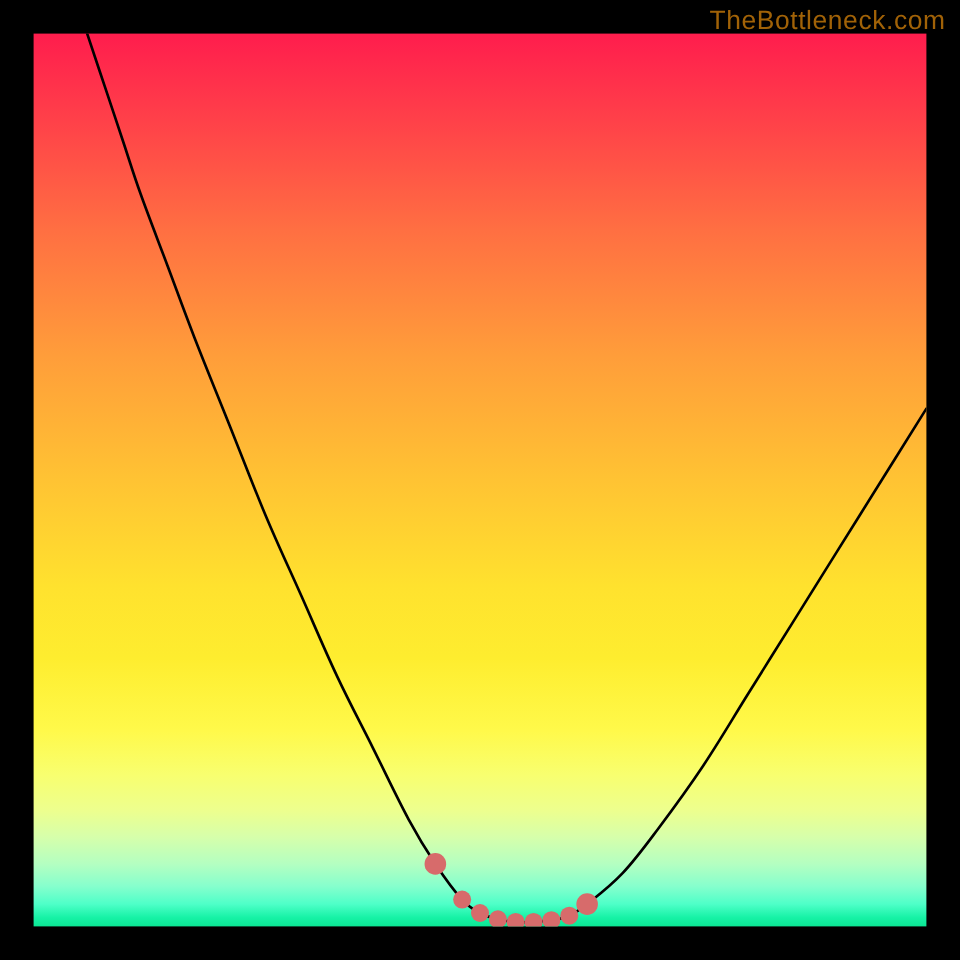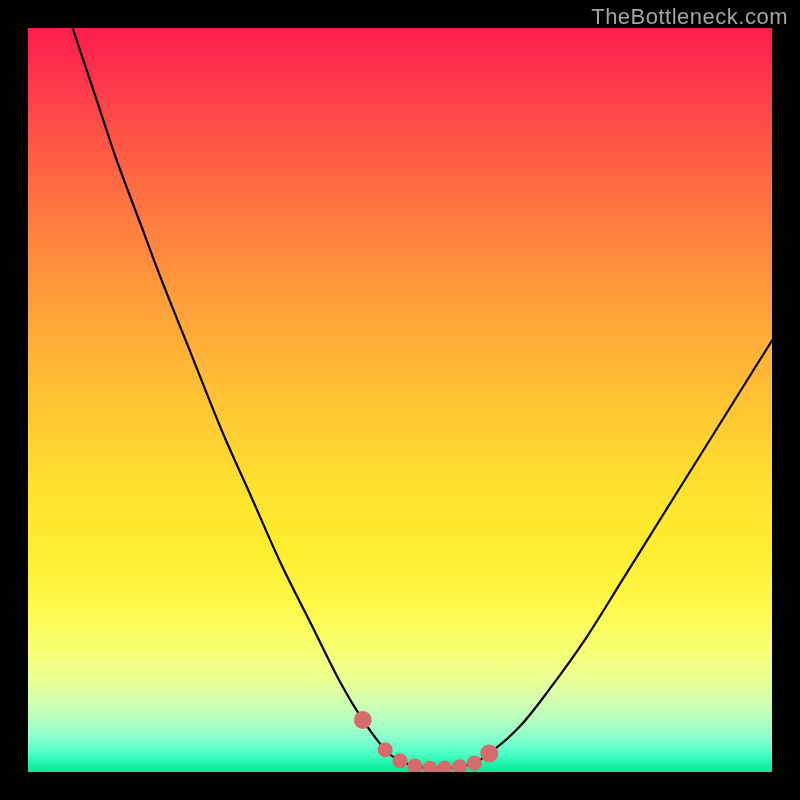--- a/index.html
+++ b/index.html
@@ -14,21 +14,21 @@
   .frame {
     position: relative;
     width: 800px;
     height: 800px;
     background: #000;
   }
   .watermark {
     position: absolute;
     top: 4px;
     right: 12px;
-    color: #a3a3a3;
+    color: #a16207;
     font-size: 22px;
     letter-spacing: 0.5px;
     z-index: 100;
     font-weight: 500;
   }
   .plot-area {
     position: absolute;
     left: 28px;
     top: 28px;
     width: 744px;

